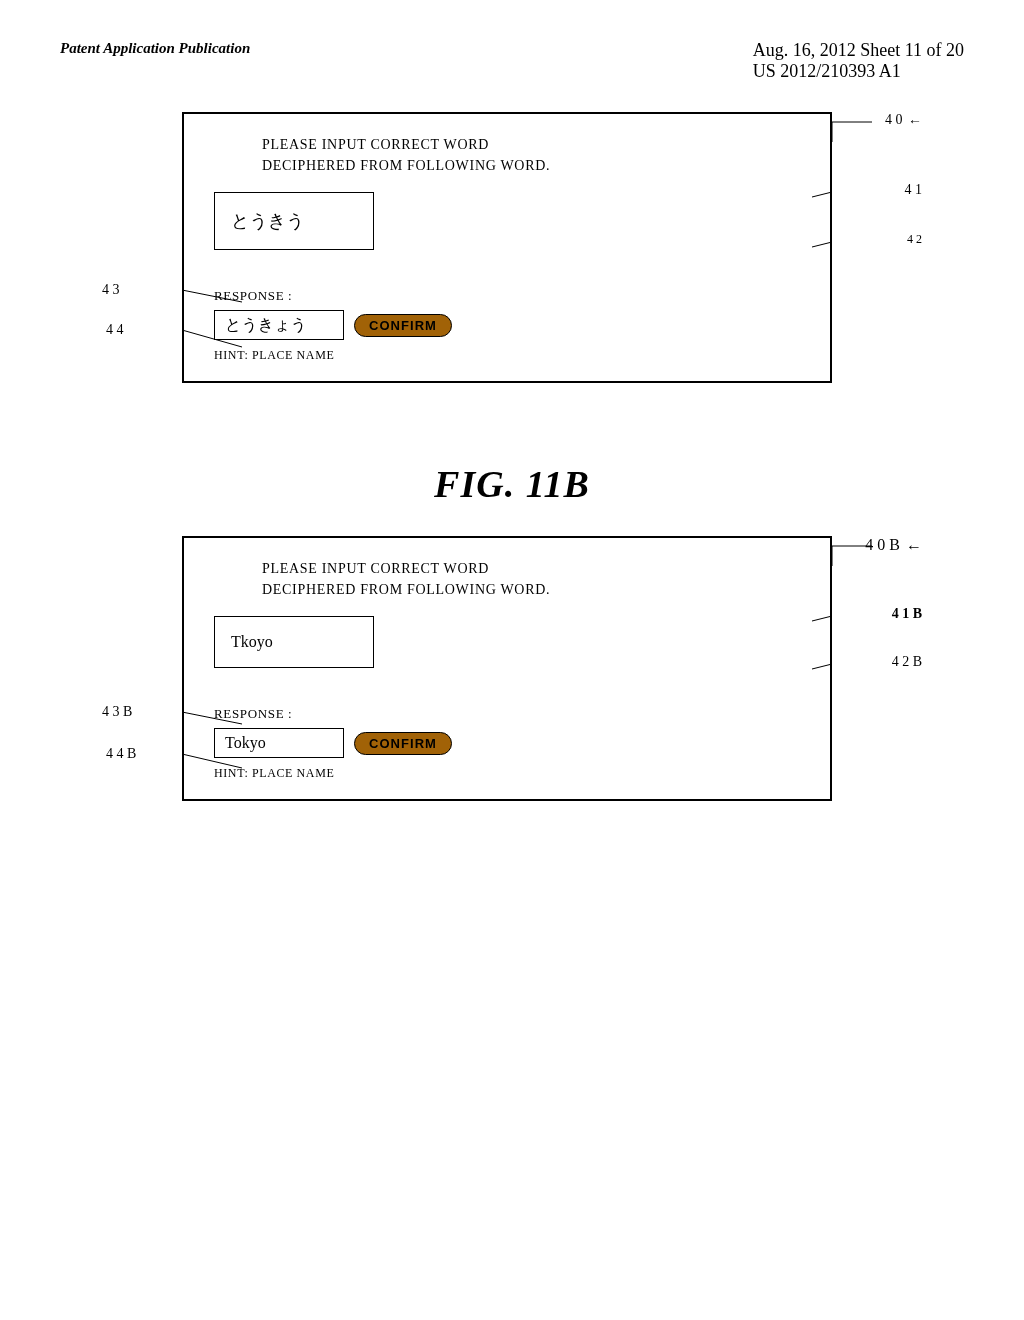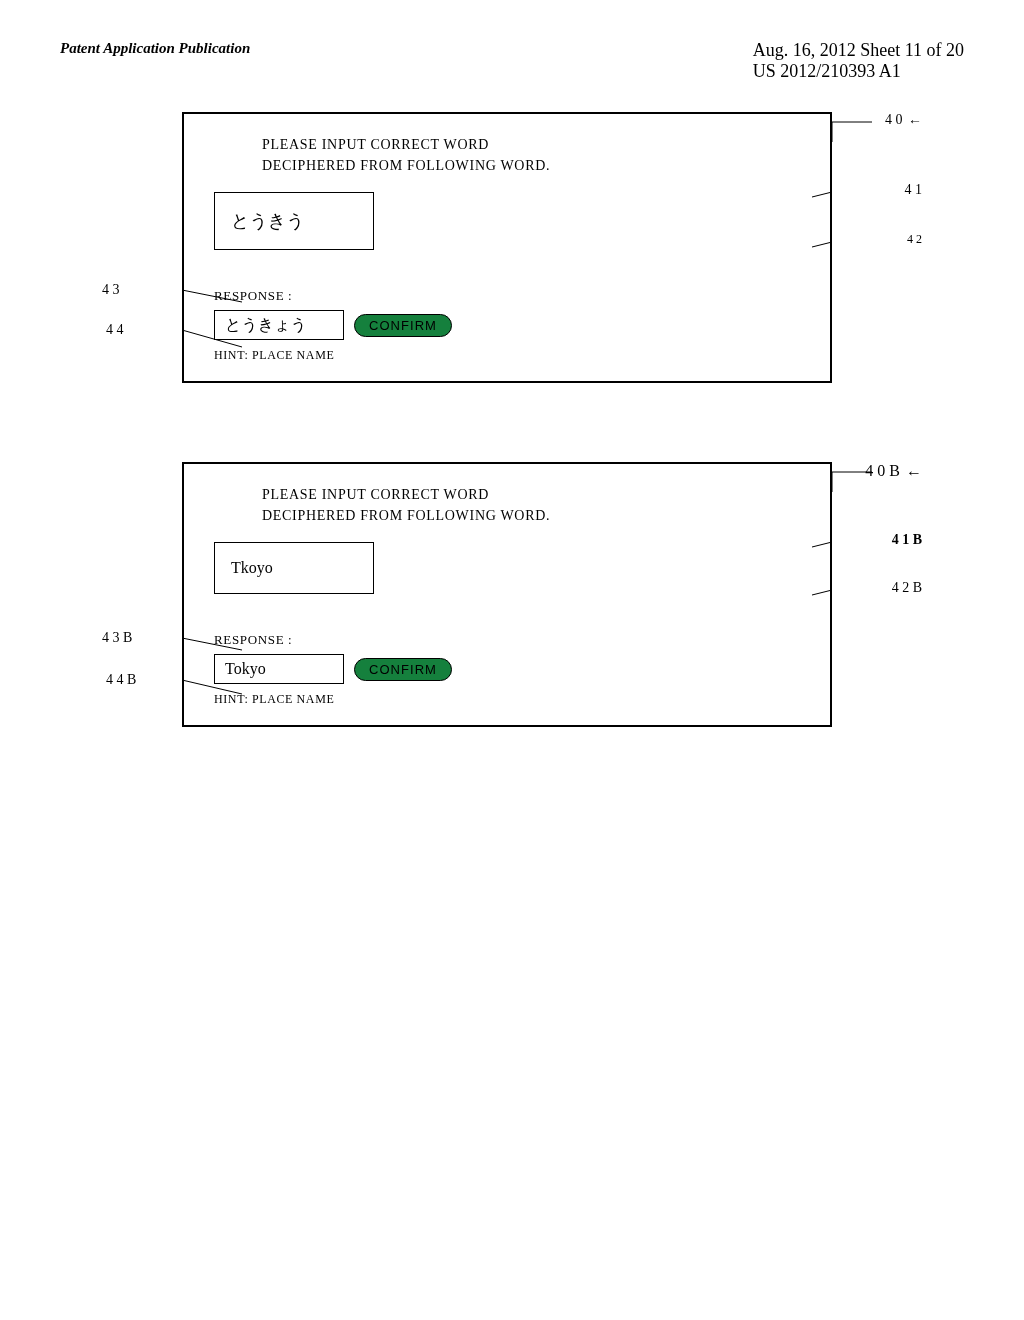--- a/index.html
+++ b/index.html
@@ -92,22 +92,22 @@
       display: flex;
       align-items: center;
     }
 
     .ui-box .confirm-btn {
       border: 1.5px solid #000;
       border-radius: 14px;
       padding: 3px 14px;
       font-size: 13px;
       letter-spacing: 0.08em;
-      font-weight: normal;
-      background: #15803d;
+      font-weight: bold;
+      background: #a16207;
       cursor: pointer;
       white-space: nowrap;
     }
 
     .ui-box .hint-text {
       font-size: 12px;
       letter-spacing: 0.05em;
       margin-top: 4px;
     }
 
@@ -191,20 +191,21 @@
         <line x1="730" y1="130" x2="710" y2="135" stroke="#000" stroke-width="1"></line>
 
         <line x1="80" y1="178" x2="140" y2="190" stroke="#000" stroke-width="1"></line>
 
         <line x1="80" y1="218" x2="140" y2="235" stroke="#000" stroke-width="1"></line>
       </svg>
     </div>
   </div>
 
   <div>
+    <div class="fig-title">FIG. 11B</div>
 
     <div class="diagram-area" style="height: 300px; position: relative;">
 
       <div class="ui-box" style="margin-top: 30px; margin-left: 80px; width: 650px;">
         <div class="instruction-text">
           <div>PLEASE  INPUT  CORRECT  WORD</div>
           <div>DECIPHERED  FROM  FOLLOWING  WORD.</div>
         </div>
         <div style="margin-bottom: 18px;">
           <span class="word-display" style="font-family: 'Times New Roman', serif; font-size: 16px;">Tkoyo</span>

